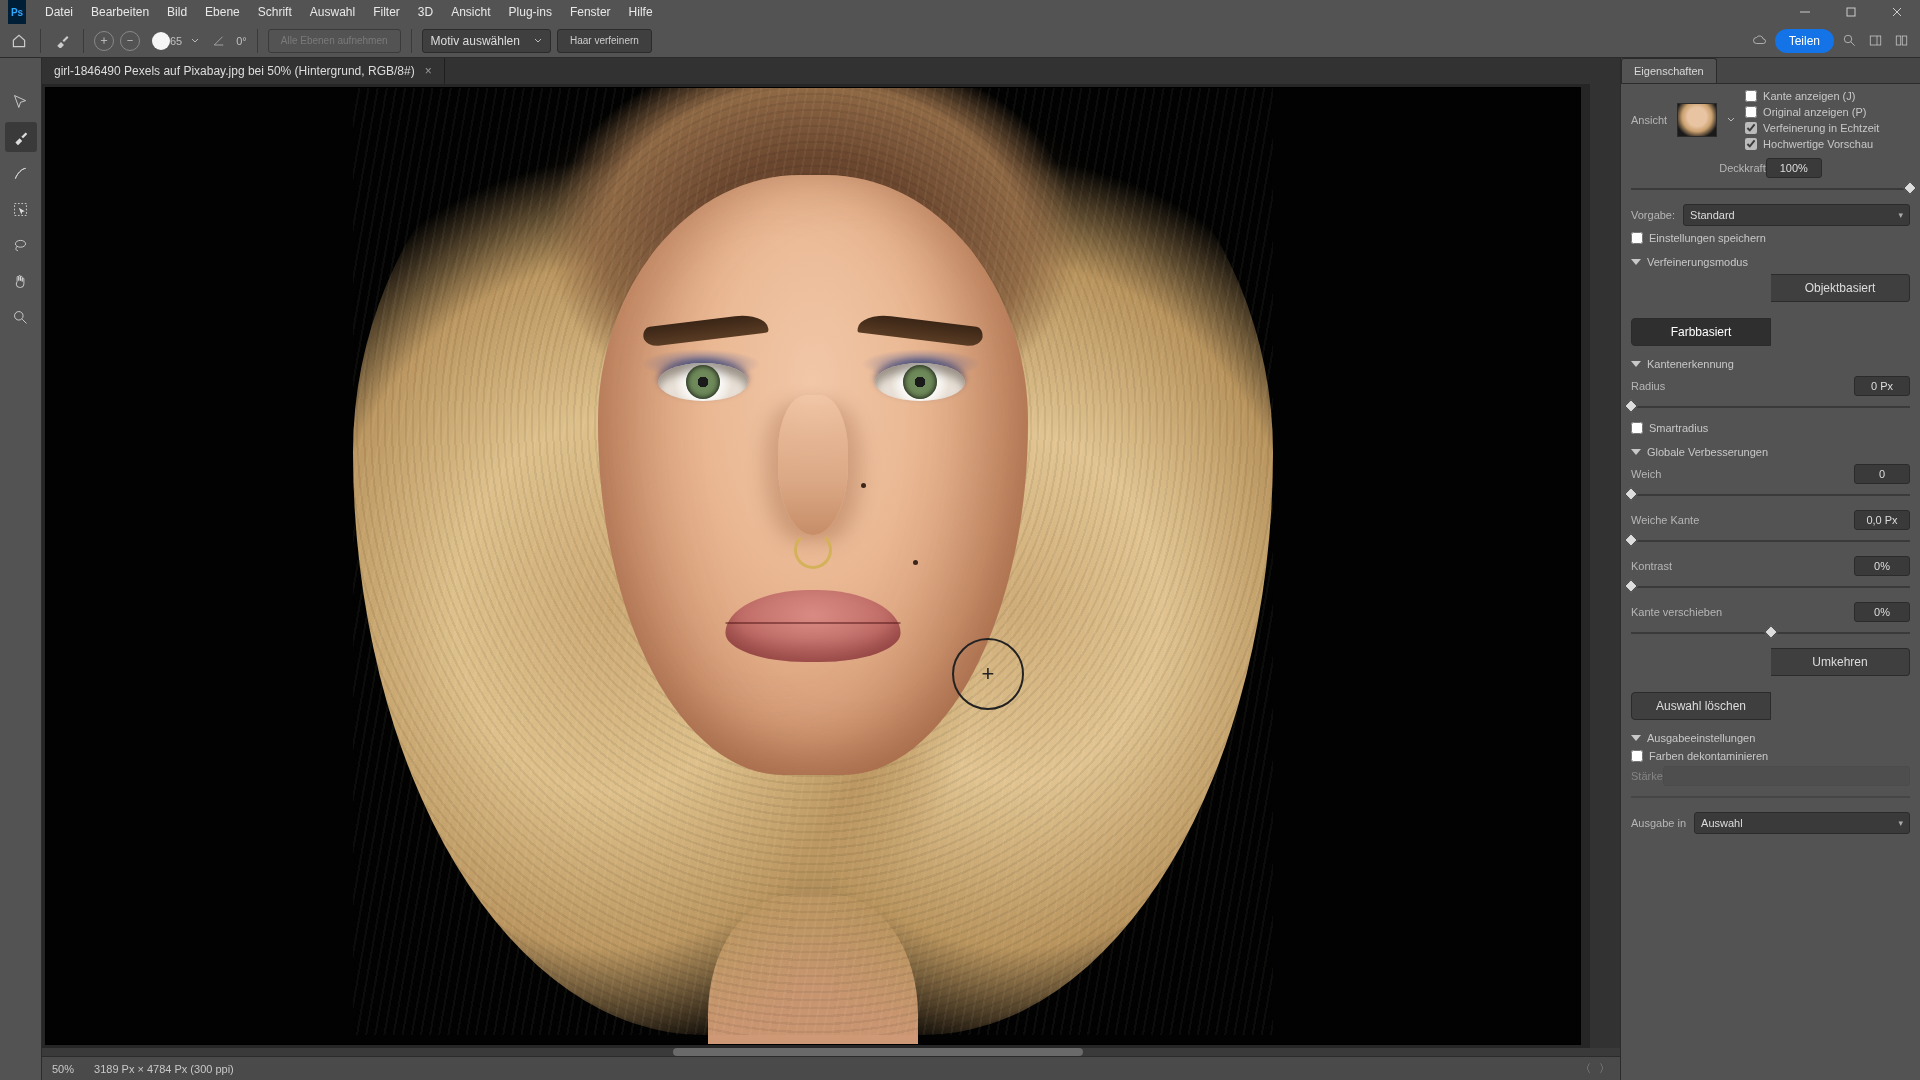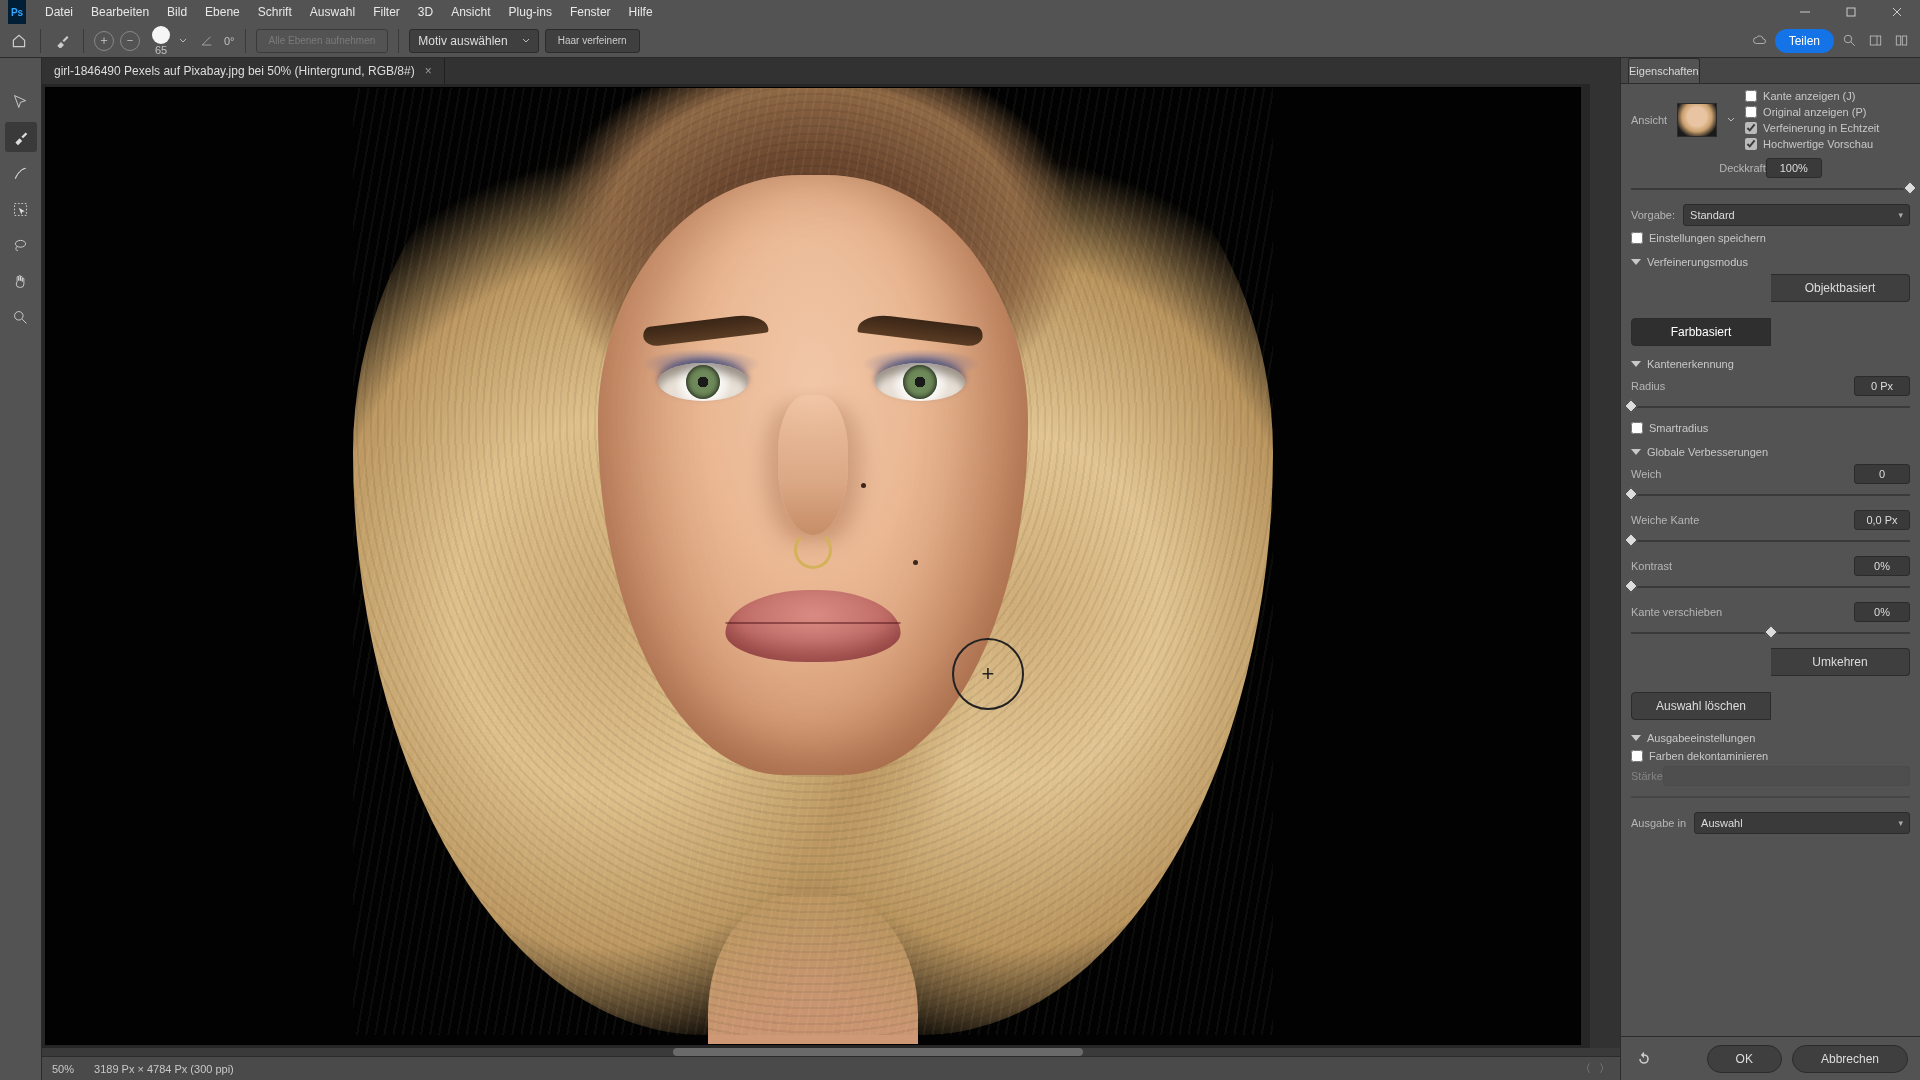--- a/index.html
+++ b/index.html
@@ -80,21 +80,21 @@
 .lips::before{content:"";position:absolute;left:0;right:0;top:44%;height:2px;background:rgba(80,20,20,.5);}
 .mole{position:absolute;width:5px;height:5px;background:#3a261a;border-radius:50%;}
 .mole.a{left:calc(50% + 48px);top:468px;} .mole.b{left:calc(50% + 100px);top:545px;}
 
 .brush-cursor{position:absolute;left:906px;top:550px;width:72px;height:72px;border:2px solid #222;border-radius:50%;display:flex;align-items:center;justify-content:center;color:#222;font-size:22px;pointer-events:none;}
 .brush-cursor::before{content:"+";}
 
 
 .panel{position:absolute;top:58px;right:0;width:300px;bottom:0;background:#535353;border-left:1px solid #2b2b2b;display:flex;flex-direction:column;font-size:11px;}
 .panel-tabs{height:26px;display:flex;align-items:flex-end;border-bottom:1px solid #2b2b2b;background:#464646;}
-.panel-tab{padding:6px 0;background:#535353;border:1px solid #2b2b2b;border-bottom:none;border-radius:3px 3px 0 0;margin-left:7px;}
+.panel-tab{padding:6px 12px;background:#535353;border:1px solid #2b2b2b;border-bottom:none;border-radius:3px 3px 0 0;margin-left:0;}
 .panel-body{flex:1;overflow:auto;padding:6px 10px 14px;}
 .panel-body::-webkit-scrollbar{width:10px;} .panel-body::-webkit-scrollbar-thumb{background:#6a6a6a;border-radius:5px;}
 
 .row{display:flex;align-items:center;margin:4px 0;}
 .view-sect{display:flex;align-items:center;gap:10px;margin-bottom:8px;}
 .thumb{width:40px;height:34px;border:1px solid #2b2b2b;background:radial-gradient(circle at 50% 40%,#e8c4a2 0 35%,#caa06e 55%,#1a1a1a 80%);}
 .chkset{display:flex;flex-direction:column;gap:4px;}
 .chk{display:flex;align-items:center;gap:6px;color:#c8c8c8;}
 .chk input{width:12px;height:12px;accent-color:#bbb;}
 .lab{color:#b6b6b6;}
@@ -174,21 +174,21 @@
   </div>
   <div class="opt-sep"></div>
   <div class="top-icon">
     <svg viewBox="0 0 20 20">
         <path d="M3 17l5-5 4 4-5 5zM10 10l6-6 2 2-6 6z" fill="#ccc"></path>
       </svg>
   </div>
   <div class="opt-sep"></div>
   <div class="icon-circ">＋</div>
   <div class="icon-circ">－</div>
-  <div style="display:flex;flex-direction:column;align-items:center;margin-left:6px;">
+  <div style="display:flex;flex-direction:row;align-items:center;margin-left:6px;">
     <div class="brush-sample"></div>
     <span class="opt-val">65</span>
   </div>
   <div class="opt-drop">
       <svg class="chev" viewBox="0 0 8 8">
         <path d="M1 2l3 3 3-3" stroke="#bbb" fill="none"></path>
       </svg>
     </div>
   <div class="top-icon">
       <svg viewBox="0 0 20 20">
@@ -459,29 +459,20 @@
 
     <div class="sel-row">
       <span class="lab">Ausgabe in</span>
       <div class="select">
           <span>Auswahl</span>
           <span class="car">▾</span>
         </div>
     </div>
   </div>
 
-  <div class="panel-footer">
-    <div class="reset">
-        <svg viewBox="0 0 20 20" width="16" height="16">
-          <path d="M4 10a6 6 0 106-6V1L6 5l4 4V6a4 4 0 11-4 4z" fill="#ccc"></path>
-        </svg>
-      </div>
-    <button class="pbtn primary">OK</button>
-    <button class="pbtn">Abbrechen</button>
-  </div>
 </div>
 
 <div class="hscroll">
     <div class="th"></div>
   </div>
 
 <div class="status">
   <span>50%</span>
   <span>3189 Px × 4784 Px (300 ppi)</span>
   <span class="nav">

